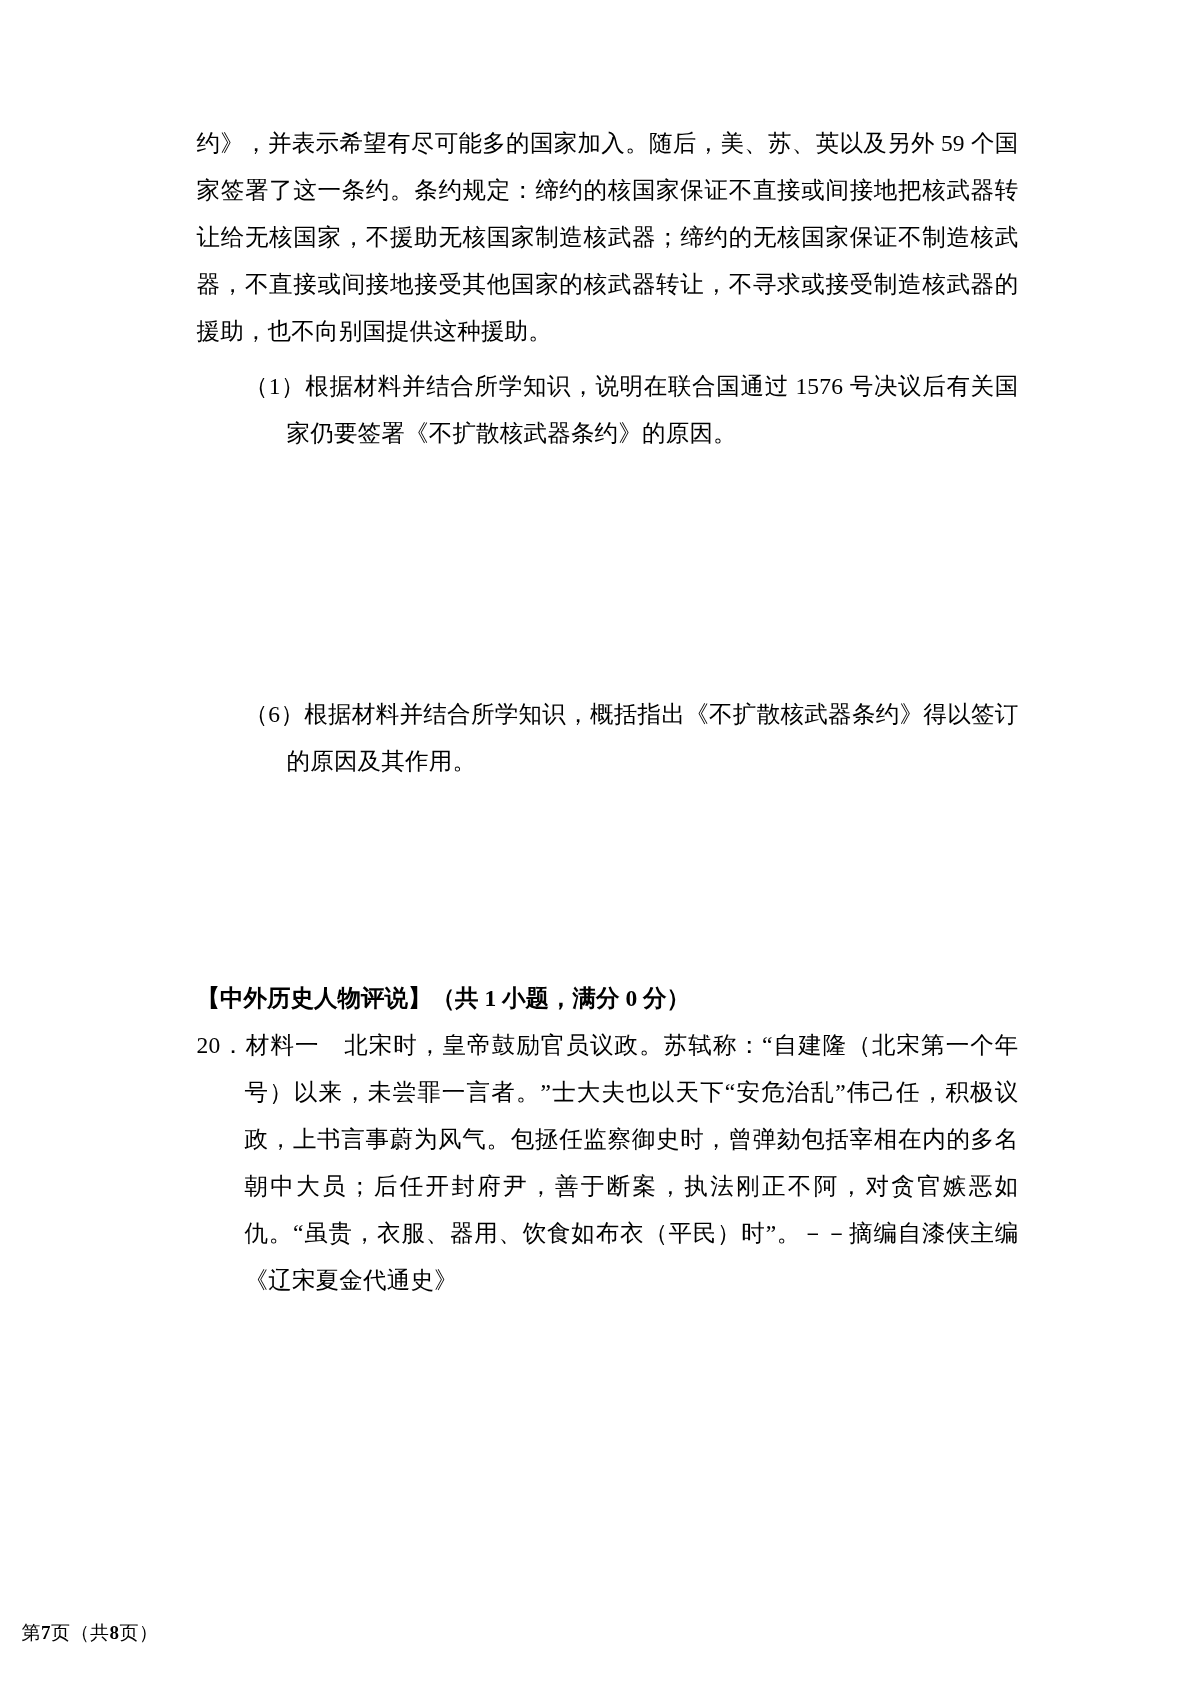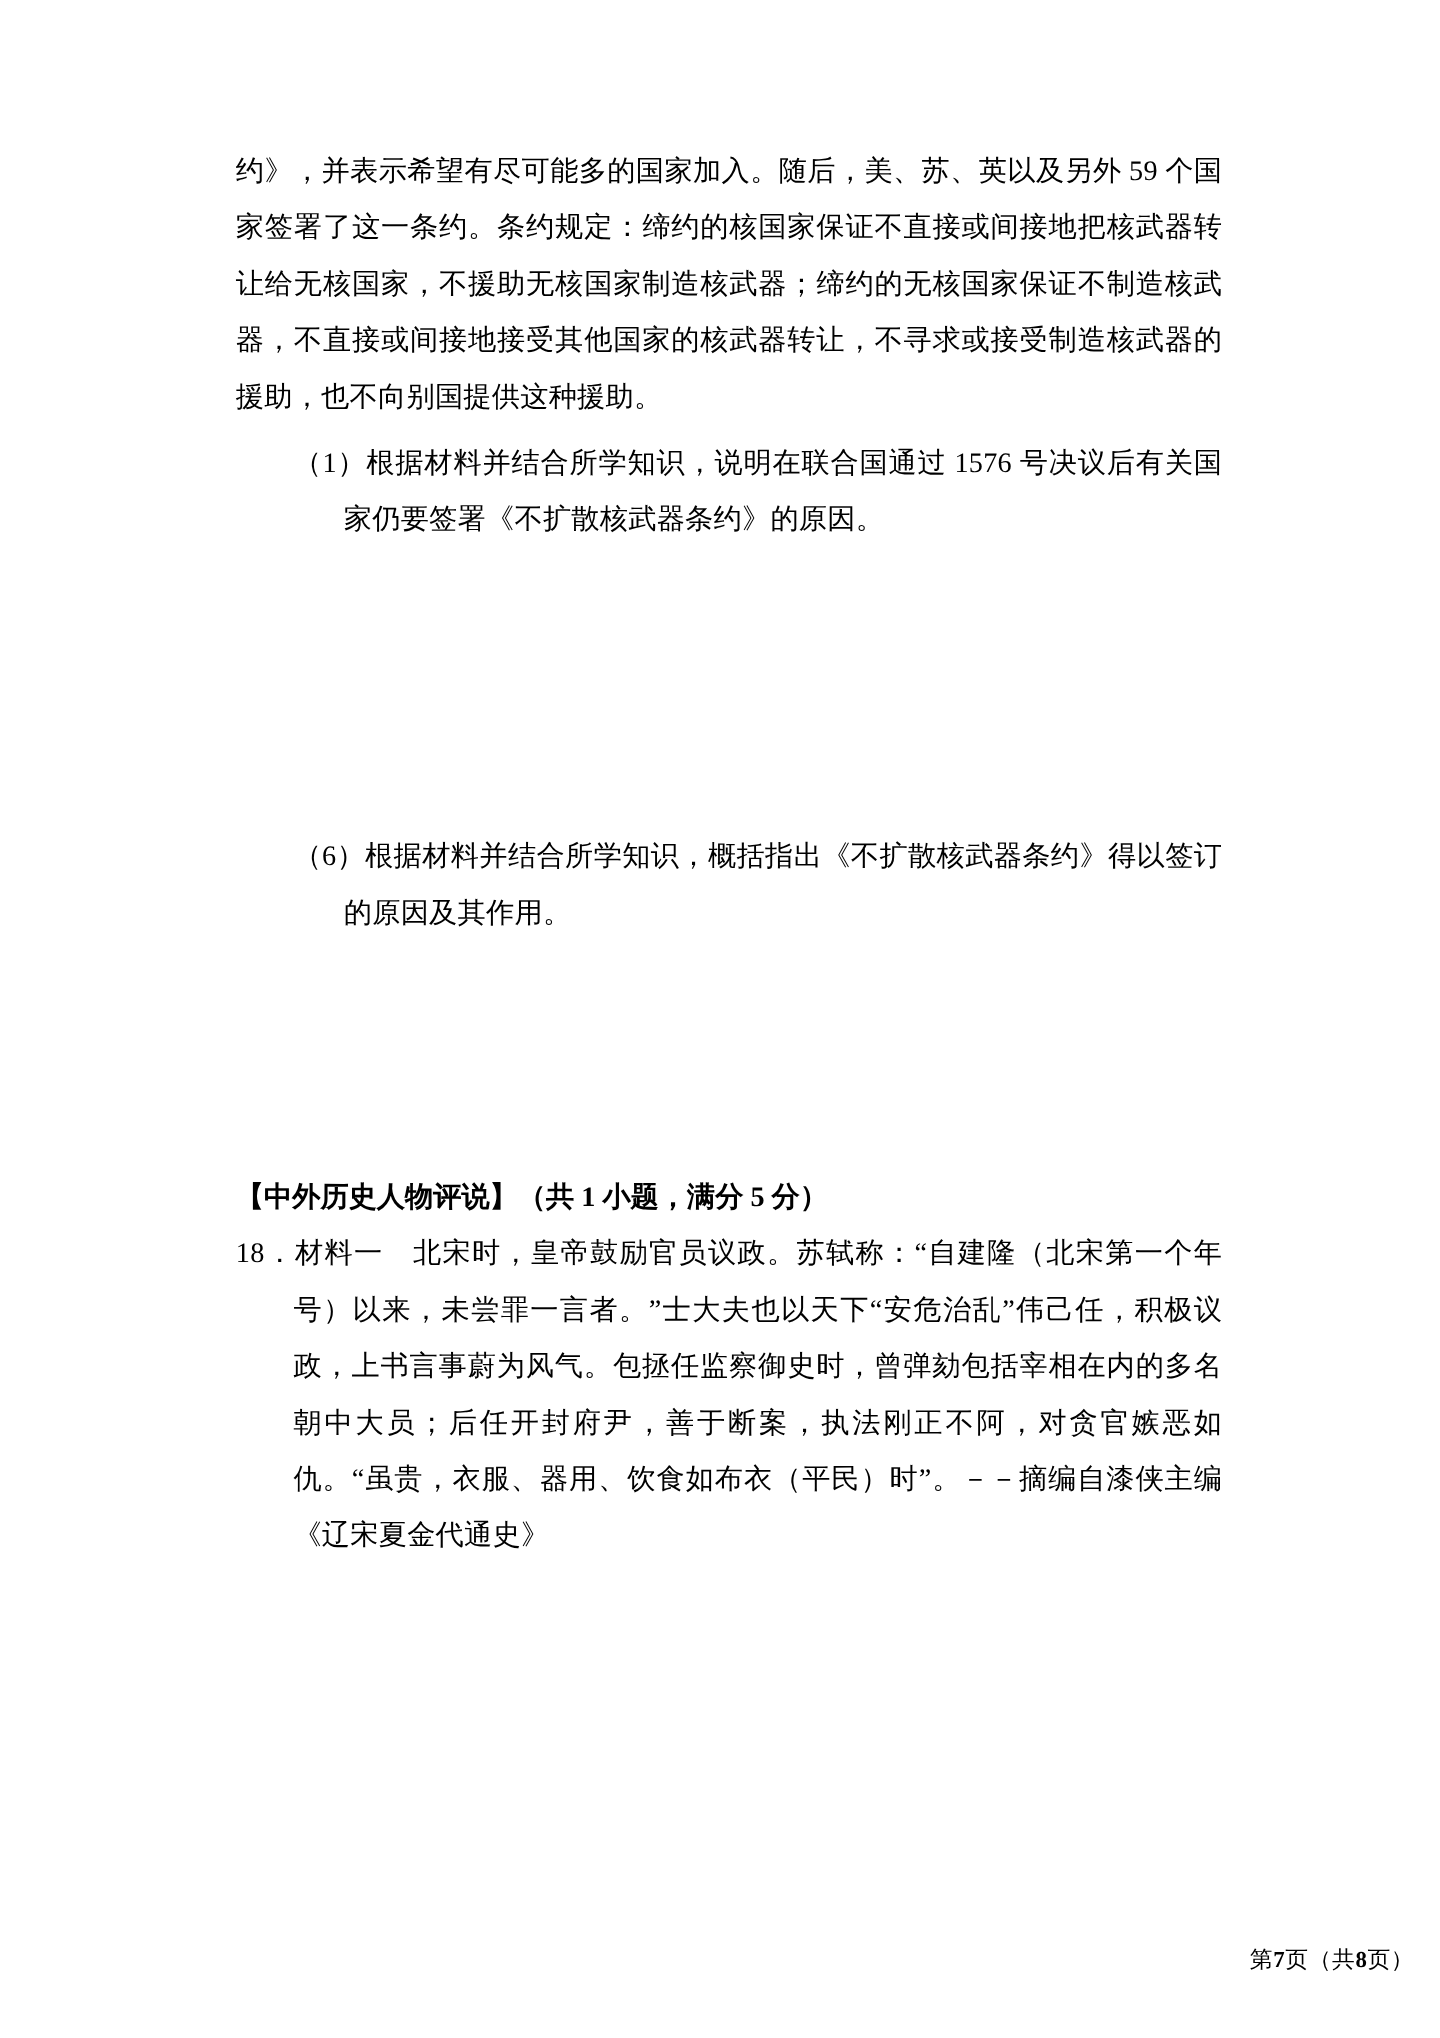--- a/index.html
+++ b/index.html
@@ -56,21 +56,21 @@
     margin-left: 48px;
   }
   .indent-1 {
     text-indent: 46px;
   }
   .footer {
     position: absolute;
     left: 0;
     right: 0;
     bottom: 52px;
-    text-align: right;
+    text-align: left;
     font-size: 19px;
     letter-spacing: 0.5px;
   }
   .footer b {
     font-weight: bold;
   }
 </style>
 </head>
 <body>
 
@@ -83,22 +83,22 @@
   </div>
 
   <div class="gap-lg"></div>
 
   <div class="q-block">
     <div class="para hang">（6）根据材料并结合所学知识，概括指出《不扩散核武器条约》得以签订的原因及其作用。</div>
   </div>
 
   <div class="gap-md"></div>
 
-  <div class="section-head">【中外历史人物评说】（共 1 小题，满分 5 分）</div>
+  <div class="section-head">【中外历史人物评说】（共 1 小题，满分 0 分）</div>
 
-  <div class="para hang-num">18．材料一　北宋时，皇帝鼓励官员议政。苏轼称：“自建隆（北宋第一个年号）以来，未尝罪一言者。”士大夫也以天下“安危治乱”伟己任，积极议政，上书言事蔚为风气。包拯任监察御史时，曾弹劾包括宰相在内的多名朝中大员；后任开封府尹，善于断案，执法刚正不阿，对贪官嫉恶如仇。“虽贵，衣服、器用、饮食如布衣（平民）时”。－－摘编自漆侠主编《辽宋夏金代通史》</div>
+  <div class="para hang-num">20．材料一　北宋时，皇帝鼓励官员议政。苏轼称：“自建隆（北宋第一个年号）以来，未尝罪一言者。”士大夫也以天下“安危治乱”伟己任，积极议政，上书言事蔚为风气。包拯任监察御史时，曾弹劾包括宰相在内的多名朝中大员；后任开封府尹，善于断案，执法刚正不阿，对贪官嫉恶如仇。“虽贵，衣服、器用、饮食如布衣（平民）时”。－－摘编自漆侠主编《辽宋夏金代通史》</div>
 
 
   <div class="footer">
     <span>第</span><b>7</b><span>页（共</span><b>8</b><span>页）</span>
   </div>
 
 </div>
 
 </body></html>

